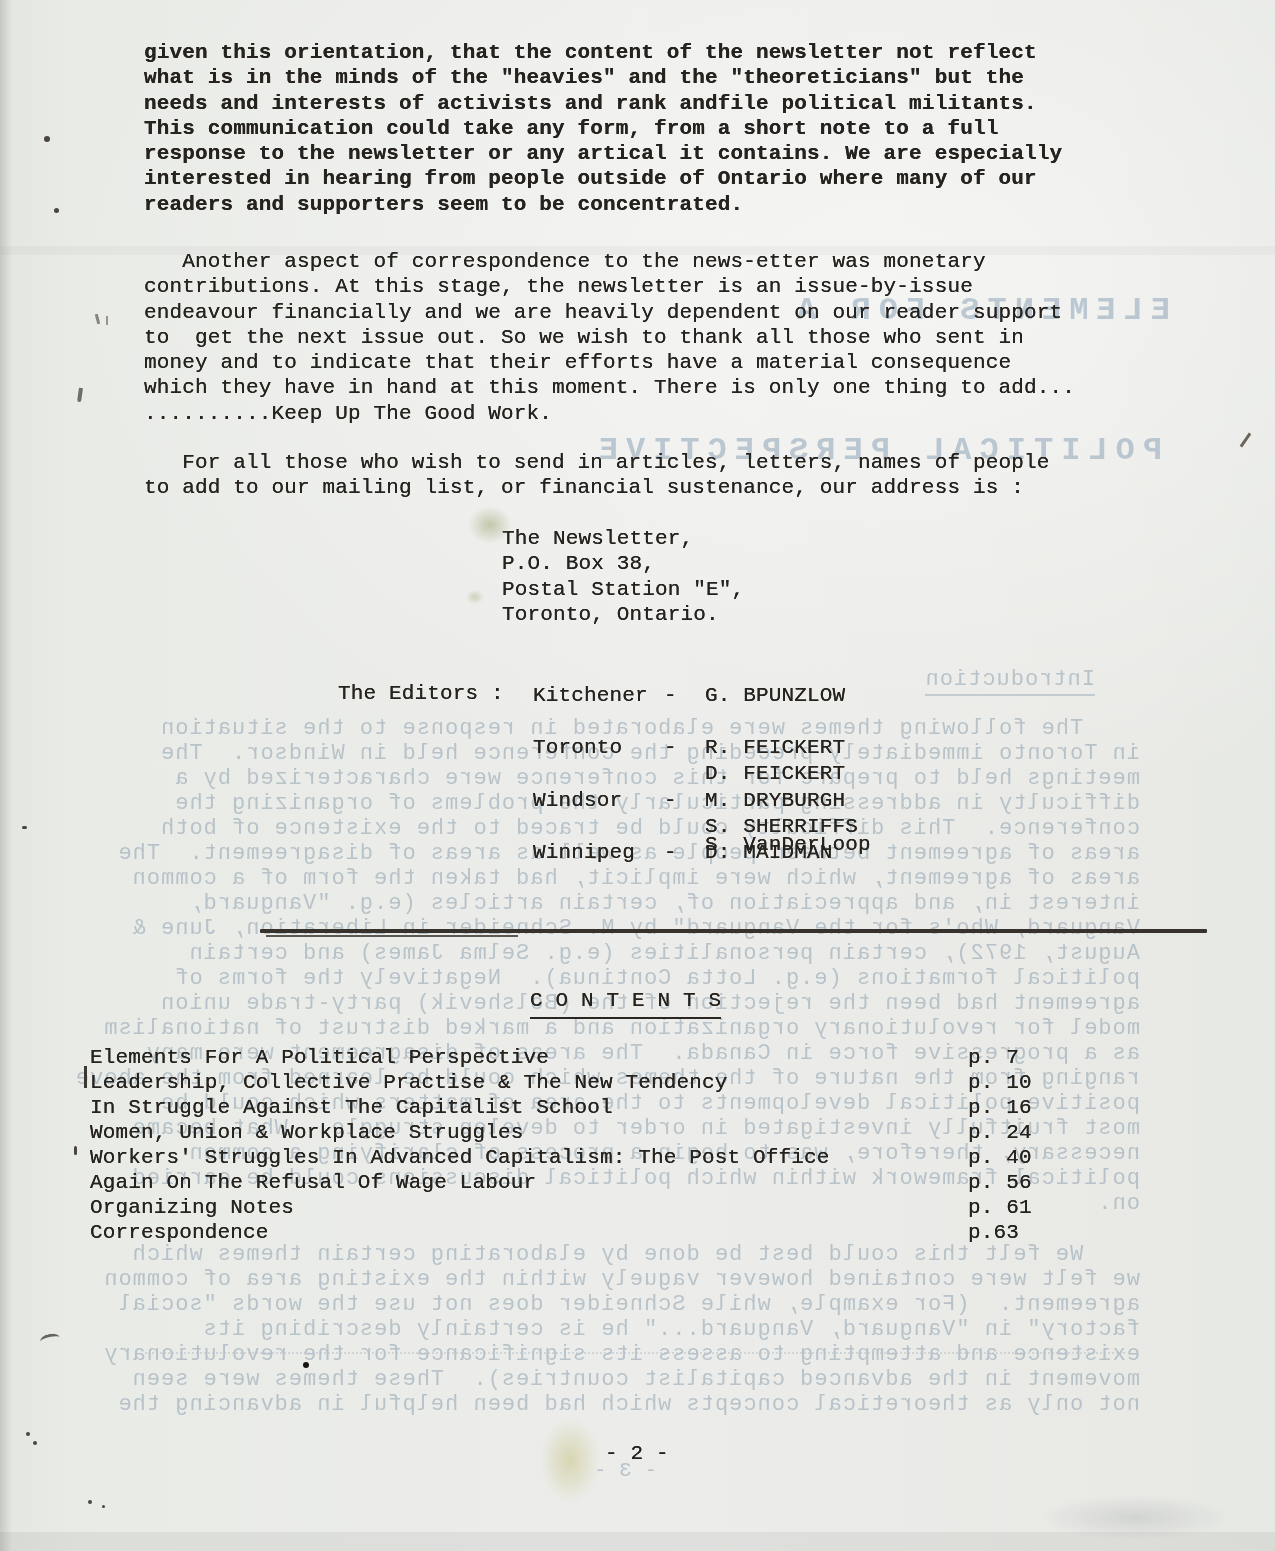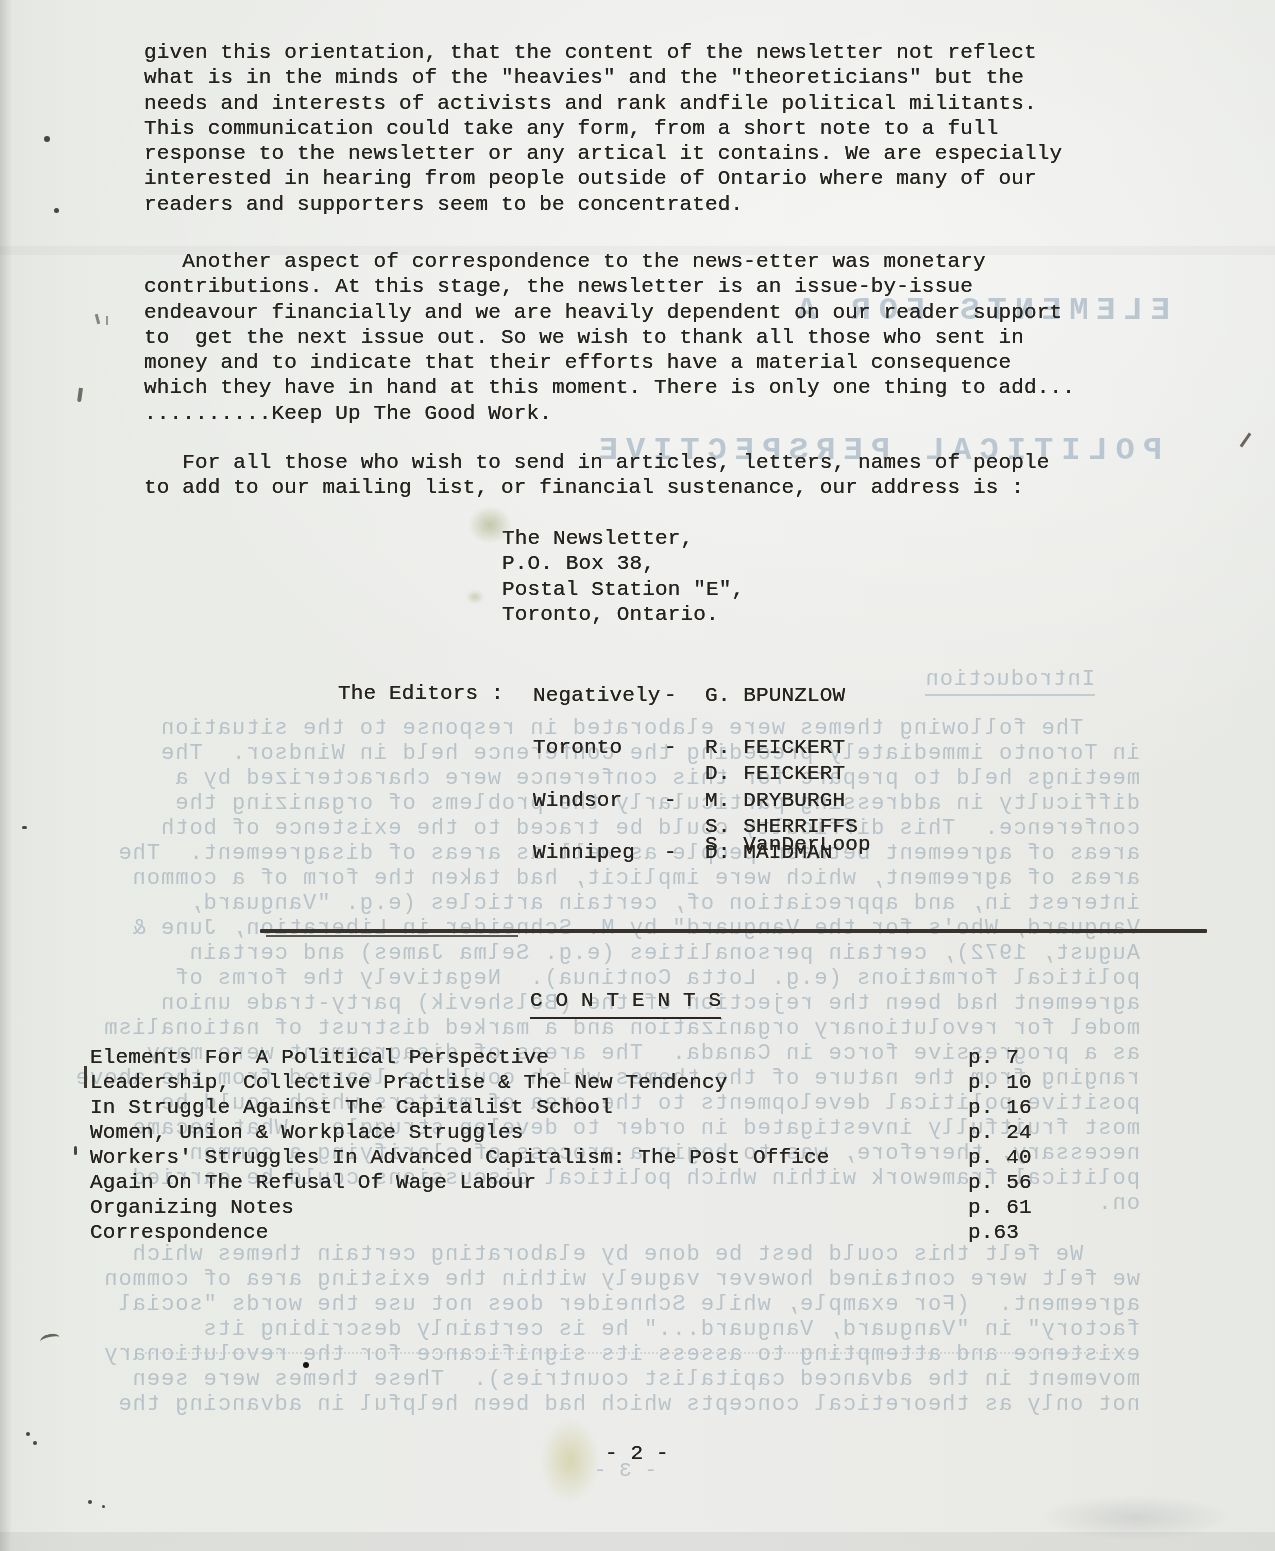--- a/index.html
+++ b/index.html
@@ -29,21 +29,21 @@
   .bleed .bhead{position:absolute;left:180px;top:667px;font-size:22px;letter-spacing:1px;
     border-bottom:2px solid rgba(143,161,176,.8);padding-bottom:2px;white-space:pre;}
   .bleed .bintro{left:135px;top:716px;}
   .bleed .bclose{left:135px;top:1242px;}
   .bleed .bpn{position:absolute;left:618px;top:1459px;font-size:21px;white-space:pre;}
   .bleed .bline{position:absolute;left:150px;top:1352px;width:980px;border-top:2px dotted rgba(143,161,176,.55);}
   
   .ink{position:absolute;inset:0;color:#26231f;}
   .ink .t{position:absolute;white-space:pre;font-size:21px;letter-spacing:.15px;line-height:25.3px;
     text-shadow:0 0 .5px currentColor;}
-  .para1{left:144px;top:40px;}
+  .para1{left:144px;top:40px;font-weight:bold;}
   .para2{left:144px;top:249px;}
   .para3{left:144px;top:450px;}
   .address{left:502px;top:526px;line-height:26.2px;}
   .ed-label{left:338px;top:681px;}
   .ed-row{position:absolute;left:533px;height:26px;width:420px;}
   .ed-row span{position:absolute;white-space:pre;font-size:21px;letter-spacing:.15px;text-shadow:0 0 .5px #26231f;}
   .ed-city{left:0;}
   .ed-dash{left:131px;}
   .ed-name{left:172px;}
   .rule{position:absolute;left:260px;top:929px;width:947px;height:4px;background:#37322b;border-radius:1px;}
@@ -135,21 +135,21 @@
 ..........Keep Up The Good Work.</div>
 
     <div class="t address">The Newsletter,
 P.O. Box 38,
 Postal Station "E",
 Toronto, Ontario.</div>
 
     <div class="t ed-label">The Editors :</div>
 
     <div class="ed-row" style="top:684px">
-      <span class="ed-city">Negatively</span>
+      <span class="ed-city">Kitchener</span>
         <span class="ed-dash">-</span>
         <span class="ed-name">G. BPUNZLOW</span>
     </div>
     <div class="ed-row" style="top:736px">
       <span class="ed-city">Toronto</span>
         <span class="ed-dash">-</span>
         <span class="ed-name">R. FEICKERT</span>
     </div>
     <div class="ed-row" style="top:762px">
       <span class="ed-city"></span>

